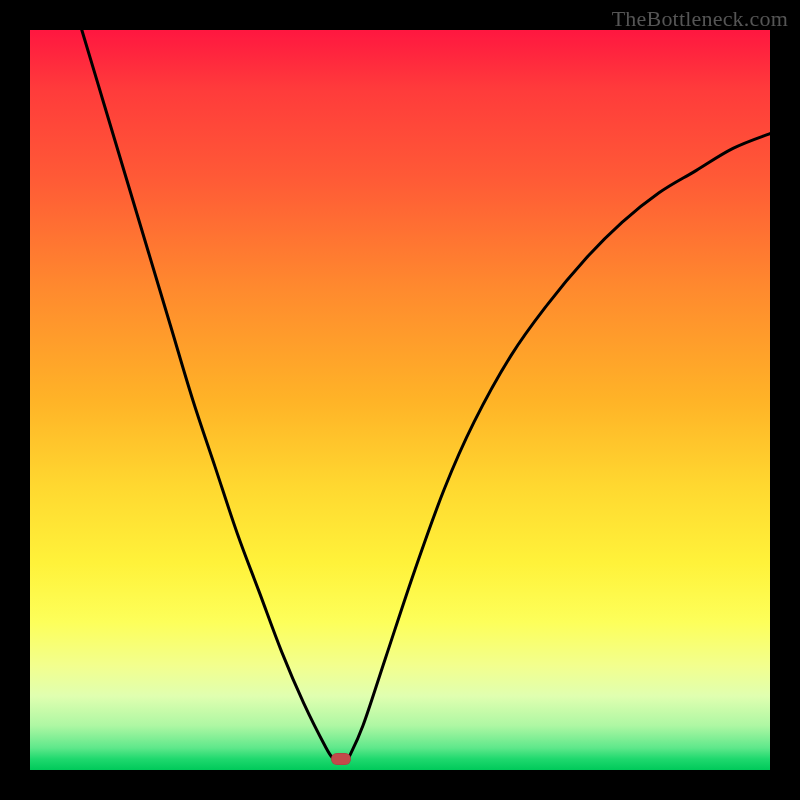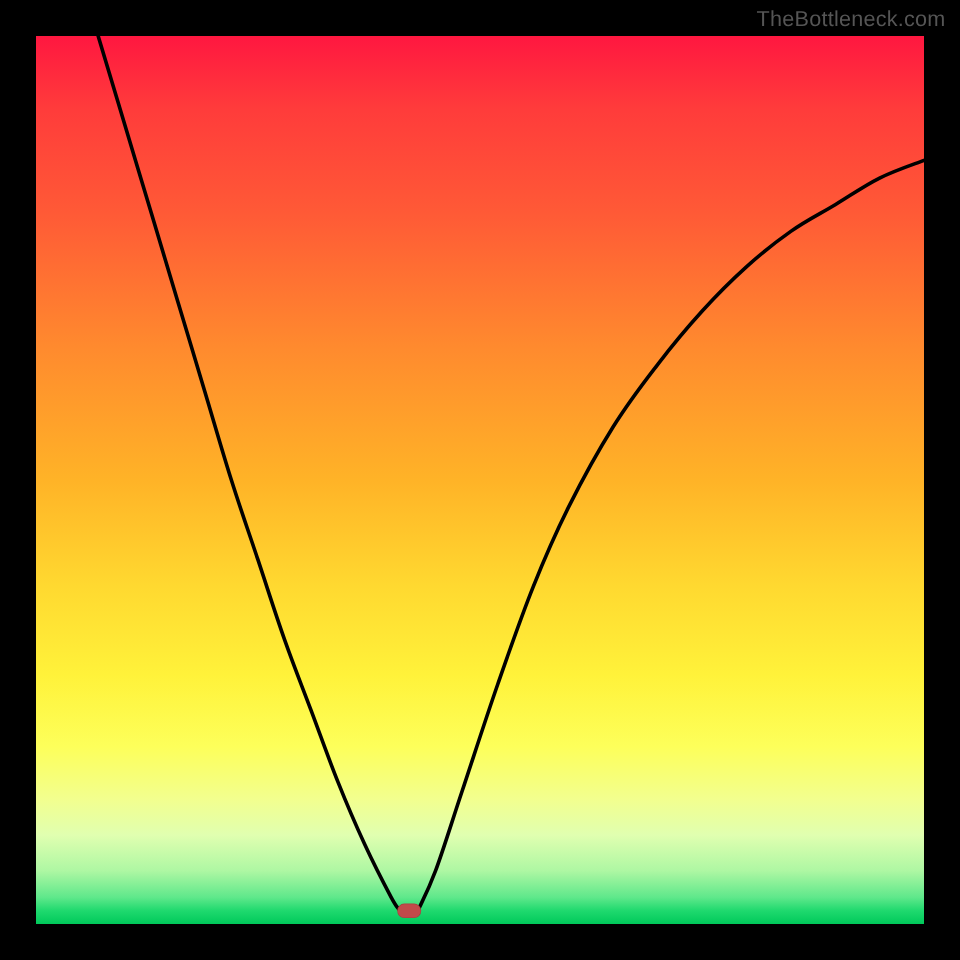--- a/index.html
+++ b/index.html
@@ -7,22 +7,22 @@
   .frame {
     position: relative;
     width: 800px;
     height: 800px;
     background: #000;
   }
   .watermark {
     position: absolute;
     top: 6px;
     right: 12px;
-    font-family: Liberation Sans, sans-serif;
-    font-size: 18px;
+    font-family: Liberation Serif, serif;
+    font-size: 22px;
     color: #555;
     letter-spacing: 0.2px;
     user-select: none;
   }
   .plot {
     position: absolute;
     left: 30px;
     top: 30px;
     width: 740px;
     height: 740px;

